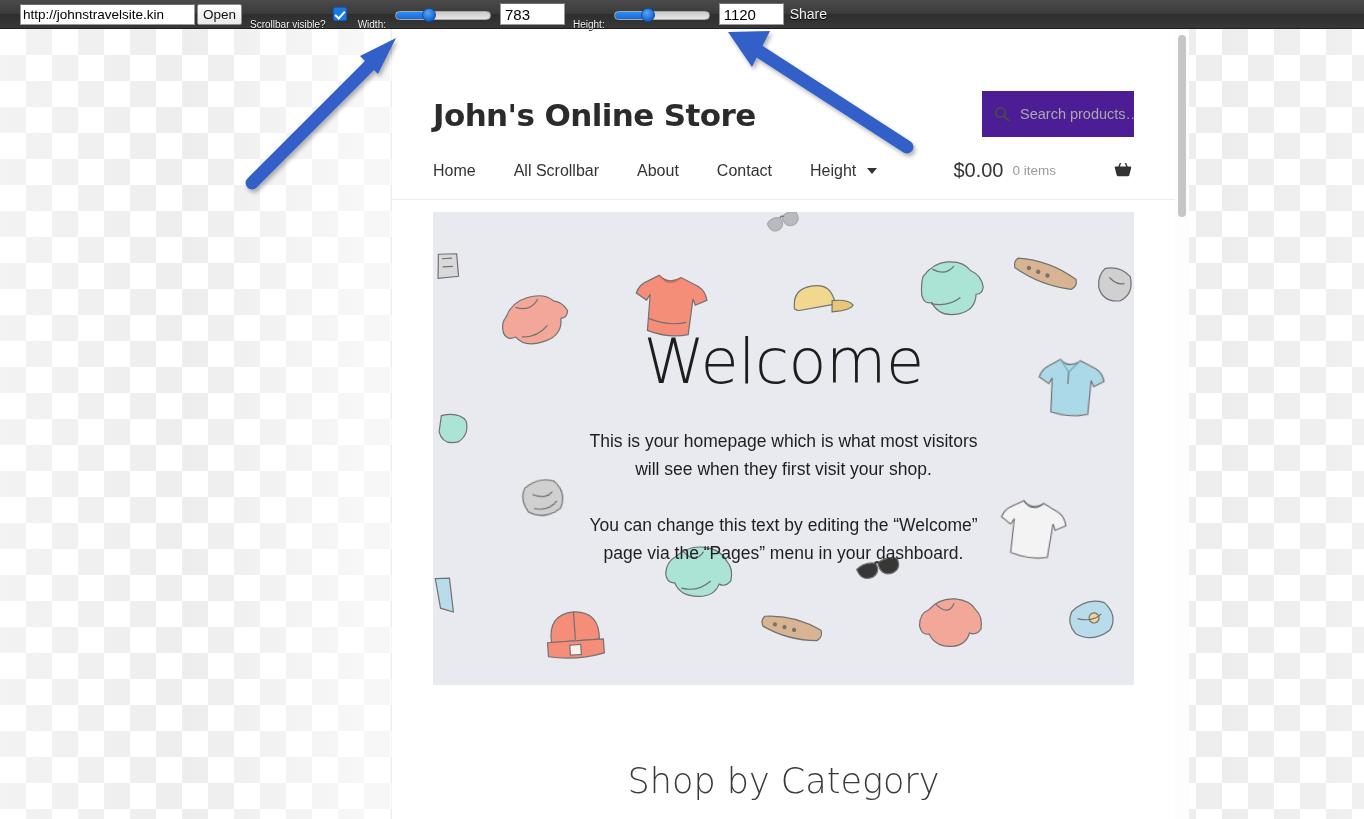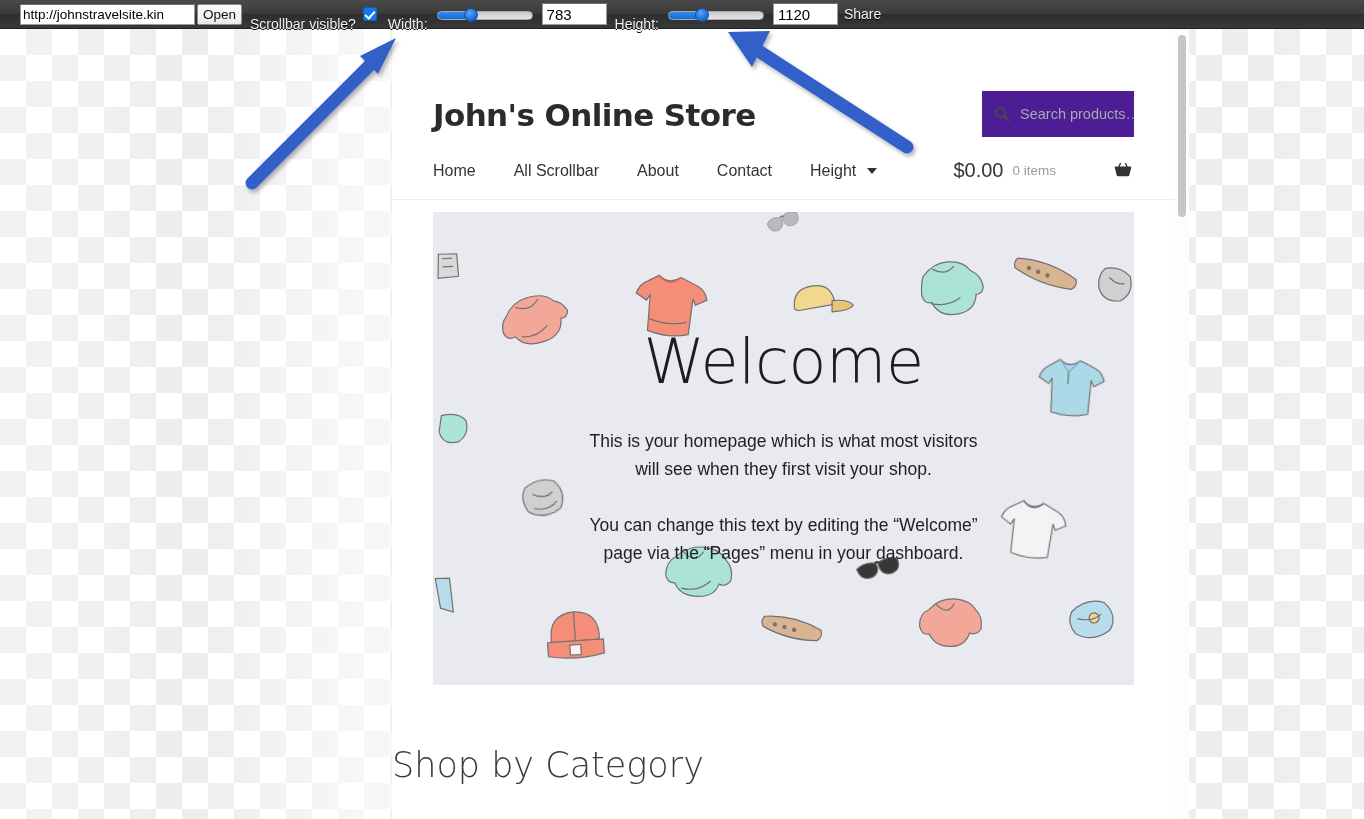--- a/index.html
+++ b/index.html
@@ -76,21 +76,21 @@
     background: linear-gradient(to bottom, #fdfdfd 0%, #eaeaea 100%);
     color: #111;
     font-size: 13.5px;
     padding: 0 5px;
     line-height: 19px;
     cursor: pointer;
     font-family: "Liberation Sans", sans-serif;
   }
   .tb-label {
     color: #f2f2f2;
-    font-size: 14px;
+    font-size: 10px;
     margin-left: 8px;
     white-space: nowrap;
     text-shadow: 0 1px 0 #000;
     margin-top: 20px;
   }
   .tb-link {
     color: #f2f2f2;
     font-size: 14px;
     margin-left: 6px;
     white-space: nowrap;
@@ -295,21 +295,22 @@
     color: #1f1f1f;
     margin: 0;
     max-width: 390px;
   }
   .hero-p + .hero-p { margin-top: 28px; }
 
   .clip-svg { position: absolute; inset: 0; z-index: 1; }
 
   
   .category-section {
-    padding-top: 60px;
+    text-align: center;
+    padding-top: 76px;
   }
   .category-title {
     font-family: "DejaVu Sans", sans-serif;
     font-weight: 300;
     font-size: 35px;
     color: #3a3a3a;
     margin: 0;
   }
 
   

